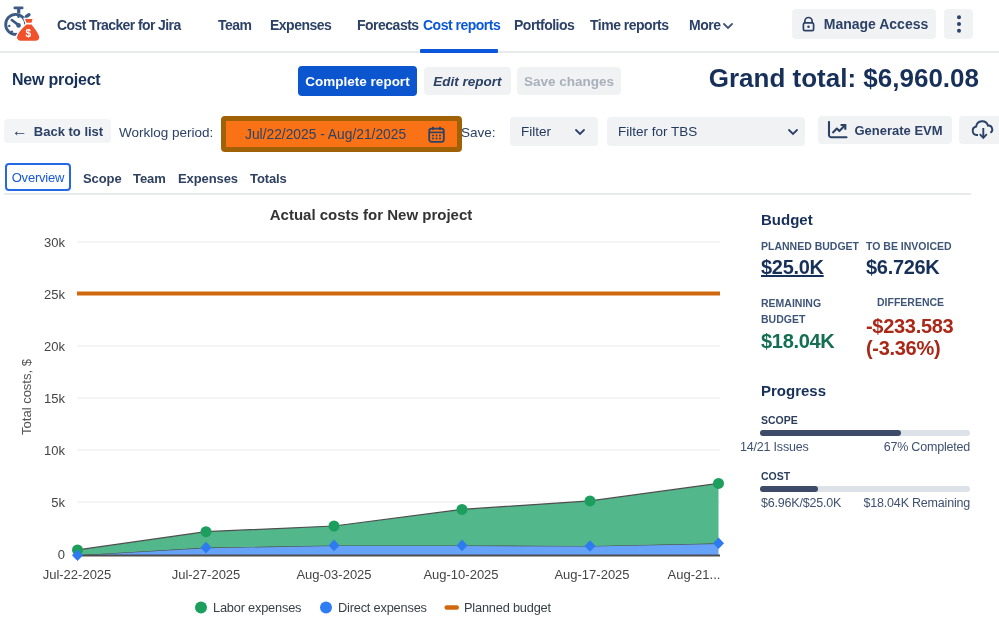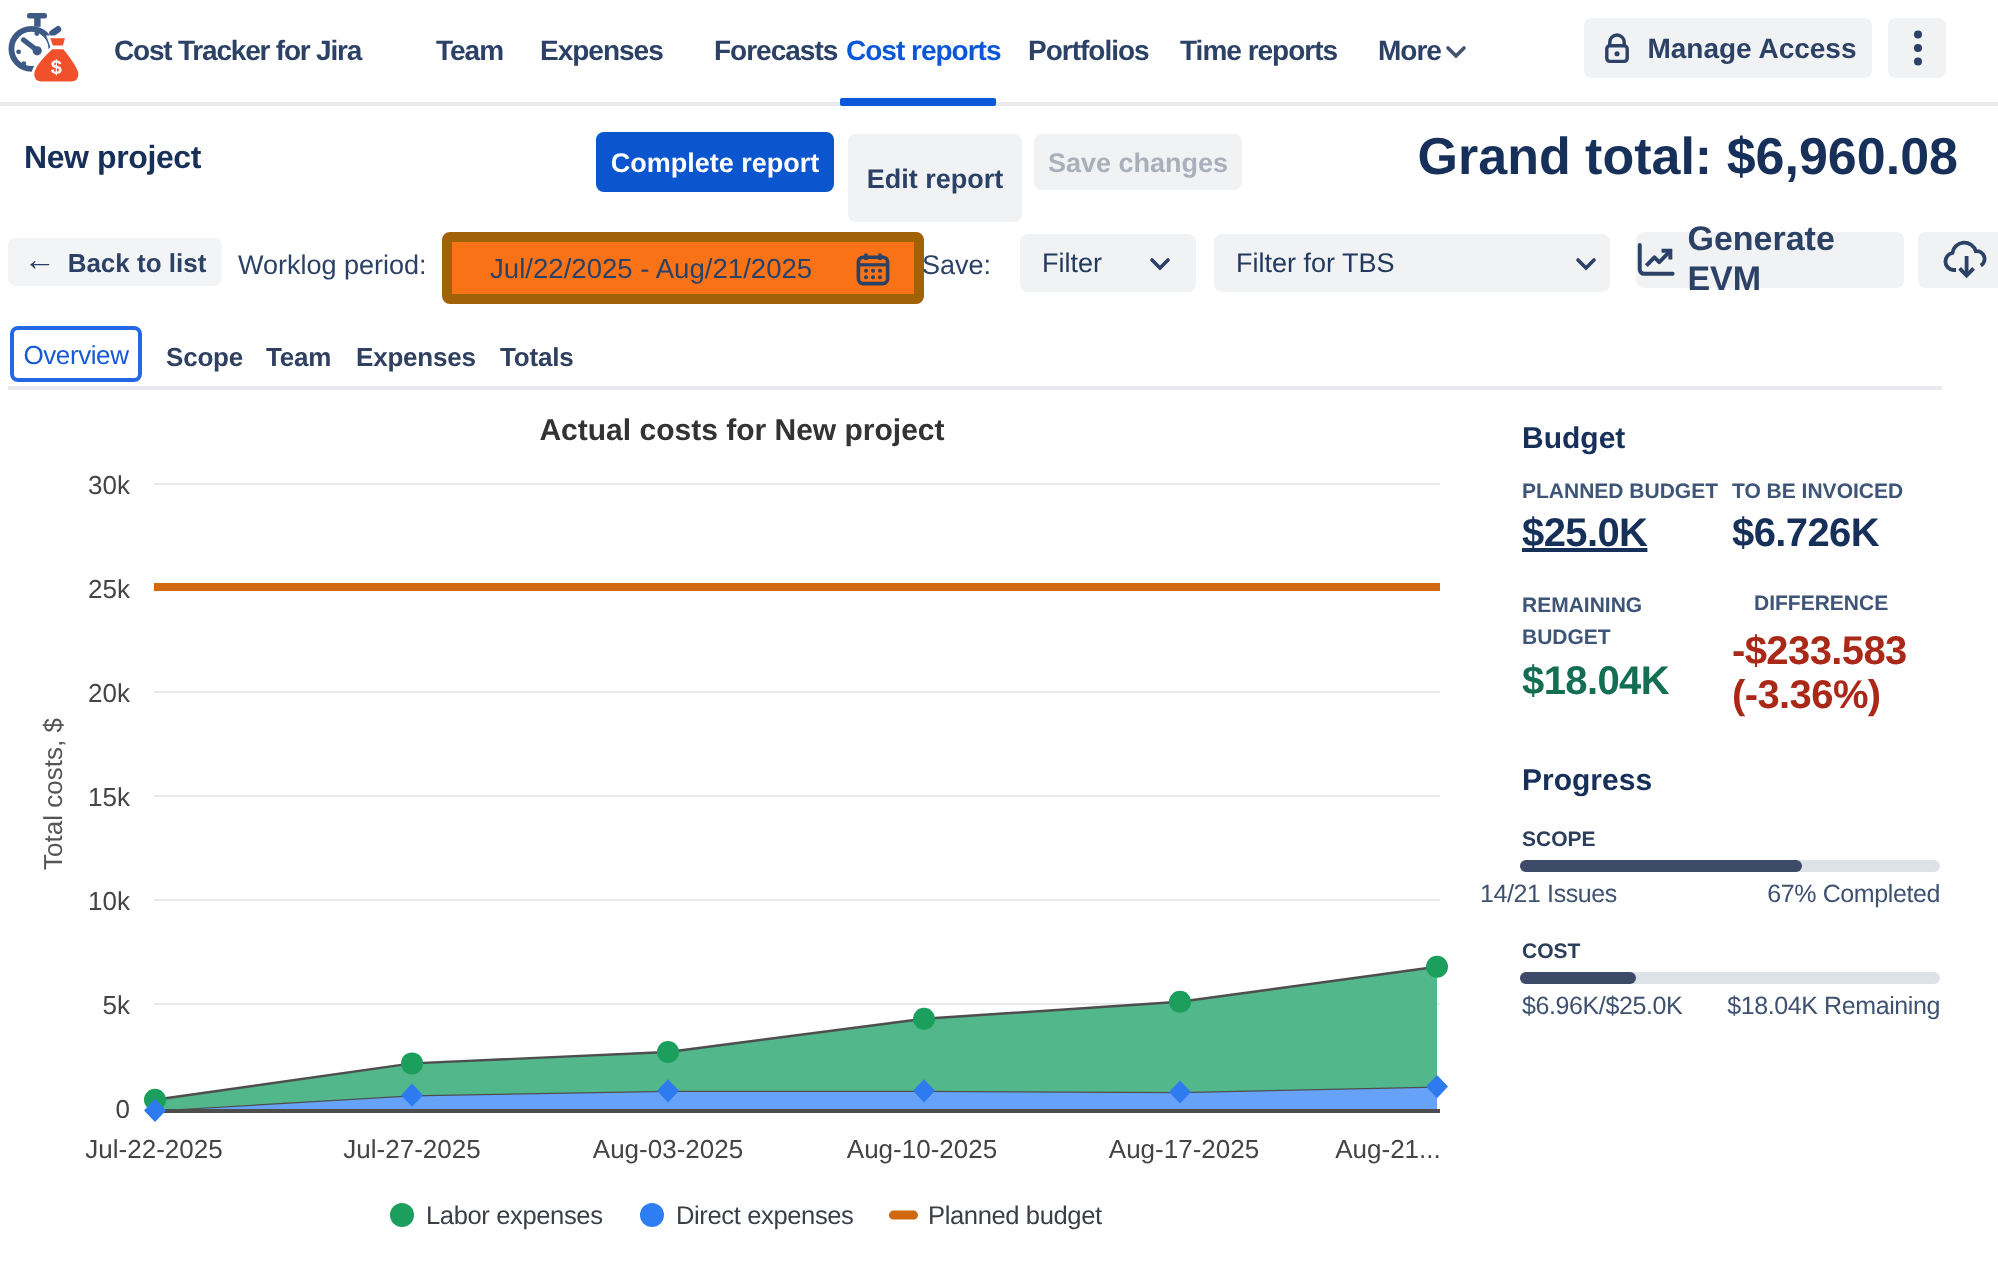--- a/index.html
+++ b/index.html
@@ -64,21 +64,21 @@
   <svg width="4" height="18" viewBox="0 0 4 18">
       <circle cx="2" cy="2.2" r="2" fill="#2C4166"></circle>
       <circle cx="2" cy="9" r="2" fill="#2C4166"></circle>
       <circle cx="2" cy="15.8" r="2" fill="#2C4166"></circle>
     </svg>
 </div>
 
 <div class="abs" style="left:12px;top:71px;font-size:16px;letter-spacing:-0.2px;font-weight:bold;color:#17305A;">New project</div>
 
 <div class="btn" style="left:298px;top:66px;width:119px;height:30px;background:#0B55CF;color:#fff;font-size:13.5px;">Complete report</div>
-<div class="btn" style="left:424px;top:66px;width:87px;height:44px;font-size:13.5px;top:67px;">Edit report</div>
+<div class="btn" style="left:424px;top:66px;width:87px;height:28px;font-size:13.5px;top:67px;font-style:italic;">Edit report</div>
 <div class="btn" style="left:517px;top:67px;width:104px;height:28px;font-size:13.5px;color:#A9B0BC;">Save changes</div>
 
 <div class="abs" style="left:679px;top:63px;width:300px;text-align:right;font-size:26px;font-weight:bold;color:#17305A;">Grand total: $6,960.08</div>
 
 <div class="btn" style="left:4px;top:119px;width:107px;height:24px;font-size:13px;background:#F3F4F6;"><span style="font-size:16px;margin-right:6px;font-weight:normal;">←</span> Back to list</div>
 <div class="abs" style="left:119px;top:125px;font-size:13.5px;color:#2C4166;">Worklog period:</div>
 
 <div class="abs" style="left:221px;top:116px;width:231px;height:26px;border:5px solid #a16207;border-radius:4px;background:#f97316;display:flex;align-items:center;position:absolute;">
   <span style="margin-left:19px;font-size:13.8px;color:#2C4166;">Jul/22/2025 - Aug/21/2025</span>
   <svg width="17" height="17" viewBox="0 0 17 17" style="position:absolute;right:12px;top:5px;">
@@ -105,21 +105,21 @@
       <path d="M2 2 L6 6 L10 2" stroke="#2C4166" stroke-width="1.8" fill="none" stroke-linecap="round"></path>
     </svg>
 </div>
 <div class="btn" style="left:607px;top:117px;width:198px;height:29px;font-weight:normal;justify-content:flex-start;">
   <span style="margin-left:11px;font-size:13.5px;color:#223A5E;">Filter for TBS</span>
   <svg width="12" height="8" viewBox="0 0 12 8" style="position:absolute;left:180px;top:11px;">
       <path d="M2 2 L6 6 L10 2" stroke="#2C4166" stroke-width="1.8" fill="none" stroke-linecap="round"></path>
     </svg>
 </div>
 
-<div class="btn" style="left:818px;top:116px;width:134px;height:28px;font-size:17px;">
+<div class="btn" style="left:818px;top:116px;width:134px;height:28px;font-size:13px;">
   <svg width="21" height="19" viewBox="0 0 21 19" style="margin-right:6px;">
       <path d="M2 1 V14 a2.3 2.3 0 0 0 2.3 2.3 H19.5" fill="none" stroke="#2C4166" stroke-width="2.1" stroke-linecap="round"></path>
       <path d="M5.5 12 L9.8 7.6 L12.4 10.1 L17.8 4.6" fill="none" stroke="#2C4166" stroke-width="2.1" stroke-linejoin="round"></path>
       <path d="M13.6 4 H18.3 V8.7" fill="none" stroke="#2C4166" stroke-width="2.1"></path>
     </svg>
   Generate EVM
 </div>
 <div class="btn" style="left:959px;top:116px;width:80px;height:28px;justify-content:flex-start;">
   <svg width="25" height="22" viewBox="0 0 25 22" style="margin-left:12px;">
       <path d="M7 16 H5.6 A4.3 4.3 0 0 1 5.2 7.5 A6 6 0 0 1 16.9 6.6 A3.9 3.9 0 0 1 19.4 13.8" fill="none" stroke="#2C4166" stroke-width="1.9"></path>

